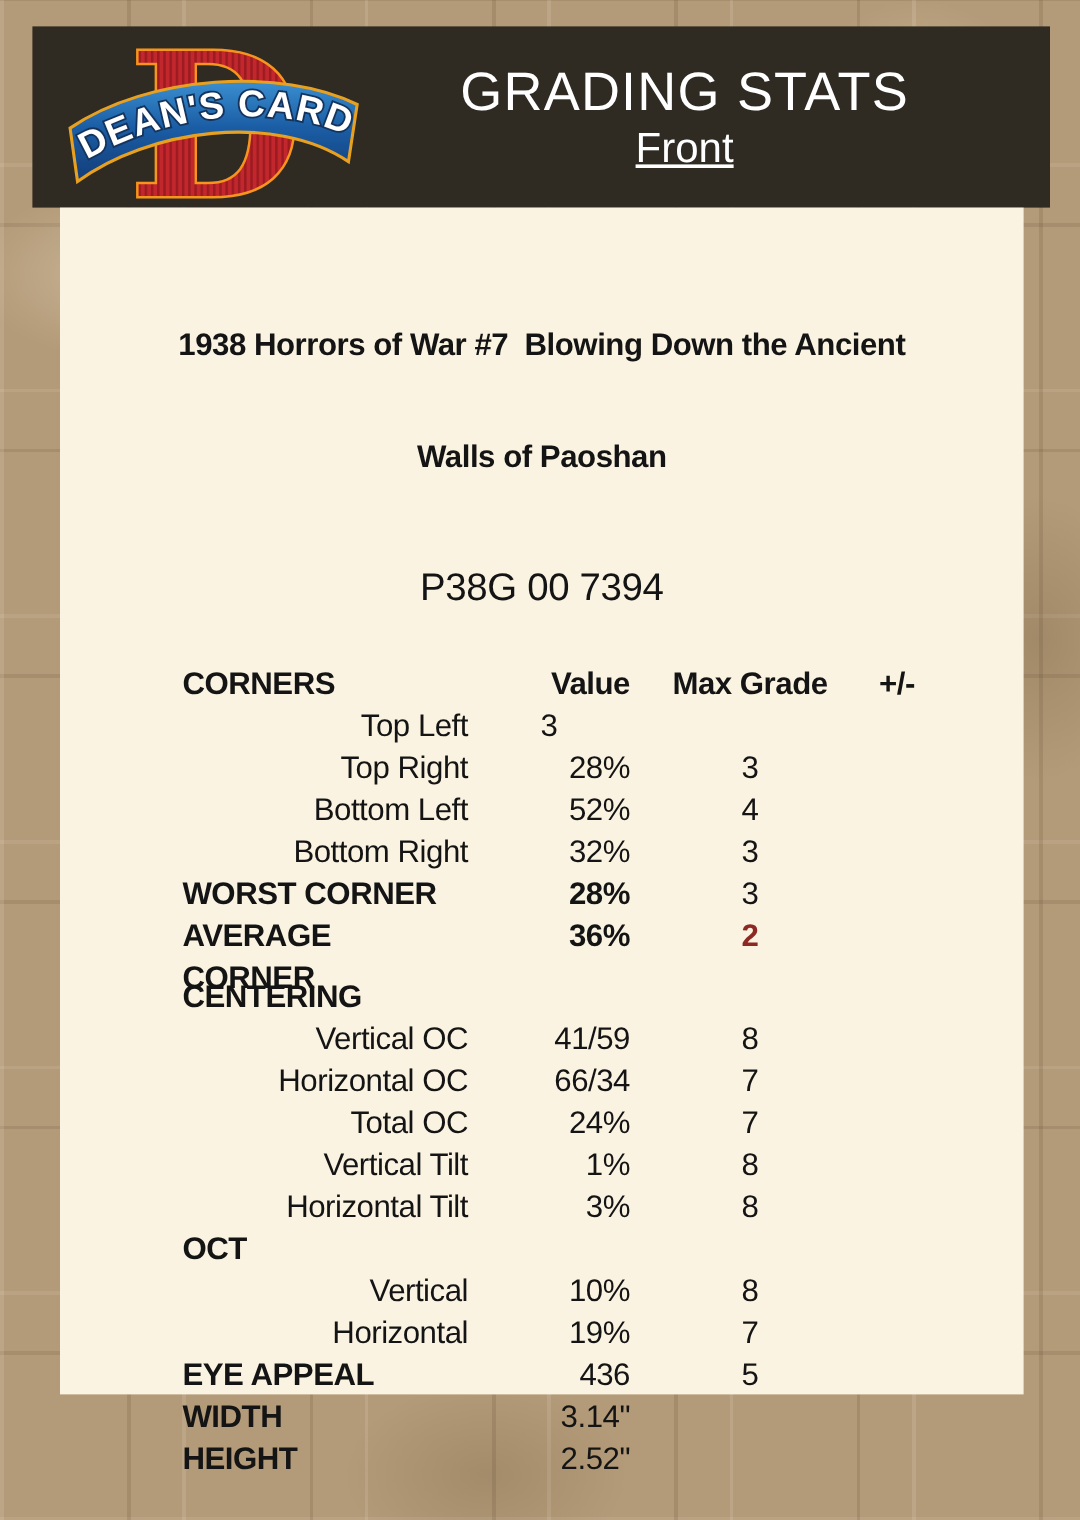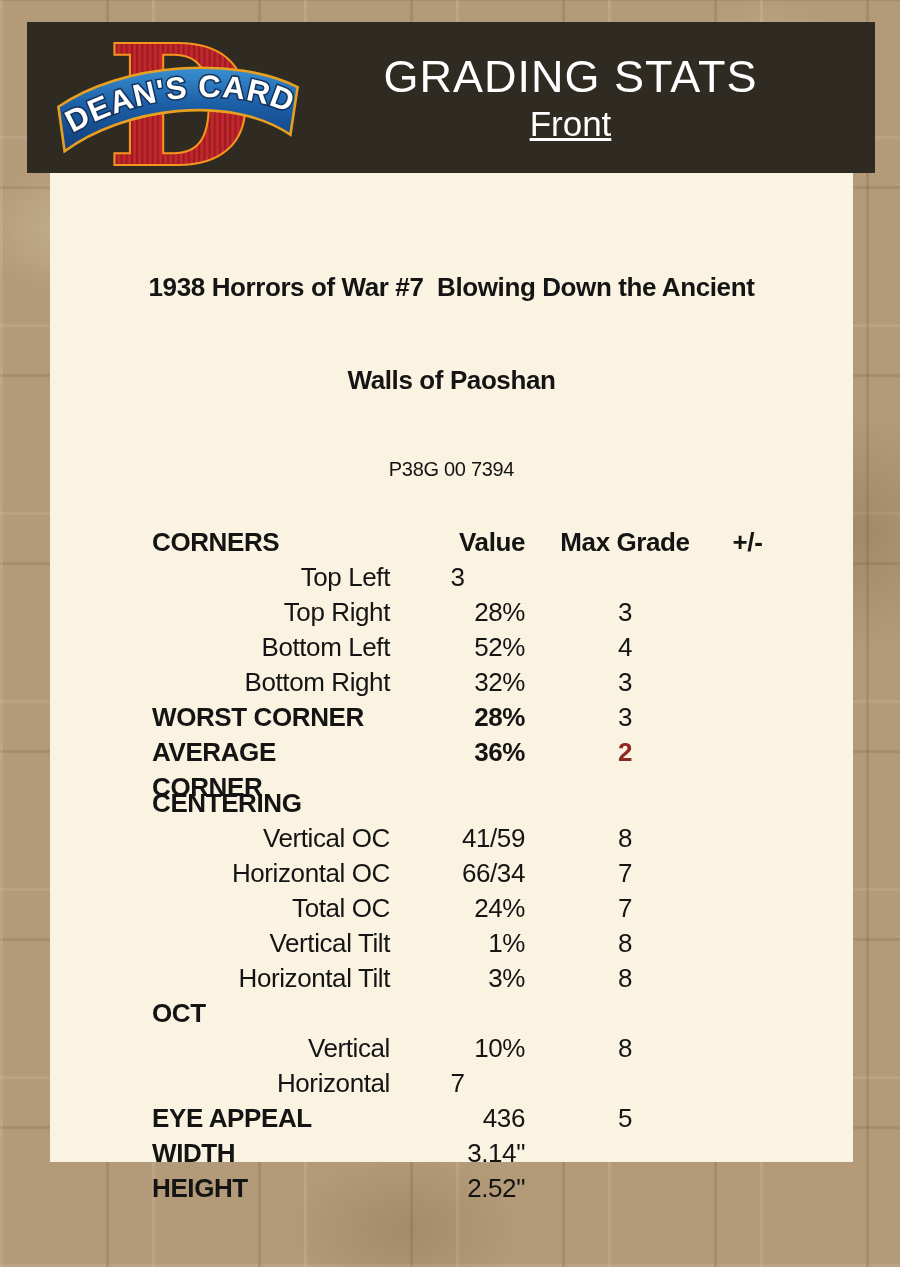--- a/index.html
+++ b/index.html
@@ -30,21 +30,21 @@
   .header-title{font-size:45px;letter-spacing:1px;line-height:52px;}
   .header-subtitle{font-size:35px;line-height:42px;text-decoration:underline;}
   .panel{
     position:absolute;left:50px;top:173px;width:803px;height:989px;
     background:var(--panel_bg);color:var(--text);
   }
   .card-title{
     margin-top:37px;text-align:center;font-weight:bold;font-size:26px;
     line-height:31px;letter-spacing:-0.4px;white-space:pre-wrap;
   }
-  .card-code{text-align:center;font-size:20px;letter-spacing:-0.3px;}
+  .card-code{margin-top:13px;text-align:center;font-size:32px;letter-spacing:-0.3px;}
   .grading-table{margin:44px 0 0 102px;width:618px;font-size:26px;letter-spacing:-0.4px;}
   .t-row{display:grid;grid-template-columns:238px 135px 200px 45px;height:35px;line-height:35px;}
   .t-spacer{height:16px;}
   .c-label{text-align:left;}
   .c-label.indent{padding-left:53px;text-align:right;}
   .c-value{text-align:right;}
   .c-grade{text-align:center;}
   .c-pm{text-align:center;}
   .bold{font-weight:bold;}
   .red{color:var(--accent_red);}
@@ -176,20 +176,21 @@
     <div class="c-pm"></div>
   </div>
           <div class="t-row">
     <div class="c-label indent">Vertical</div>
     <div class="c-value">10%</div>
     <div class="c-grade">8</div>
     <div class="c-pm"></div>
   </div>
           <div class="t-row">
     <div class="c-label indent">Horizontal</div>
+    <div class="c-value">19%</div>
     <div class="c-grade">7</div>
     <div class="c-pm"></div>
   </div>
           <div class="t-row">
     <div class="c-label bold">EYE APPEAL</div>
     <div class="c-value">436</div>
     <div class="c-grade">5</div>
     <div class="c-pm"></div>
   </div>
           <div class="t-row">

